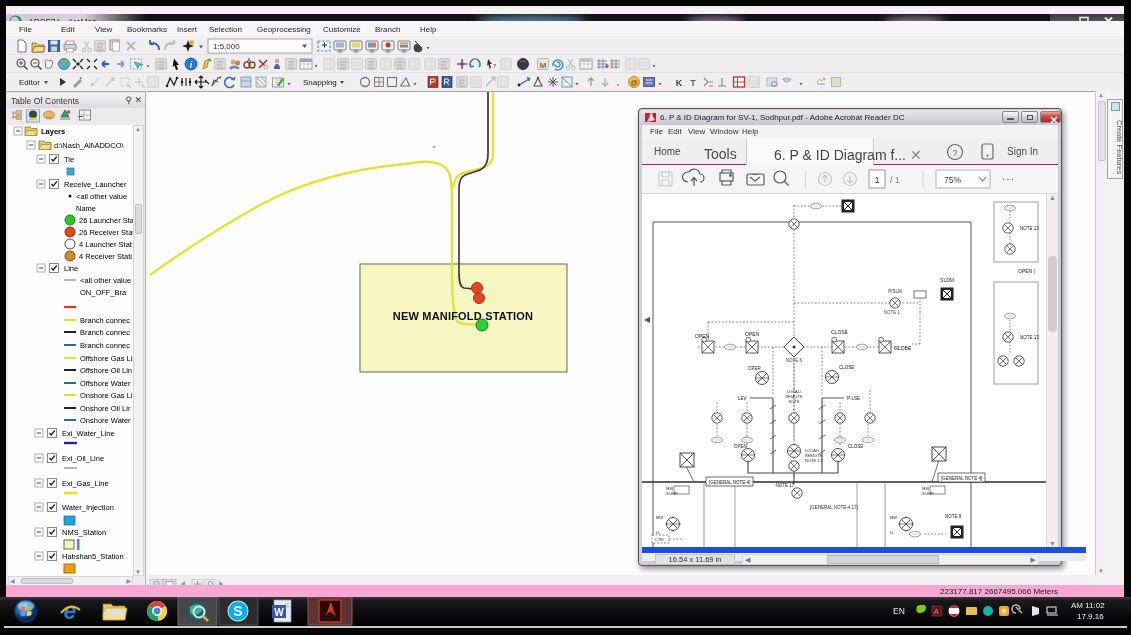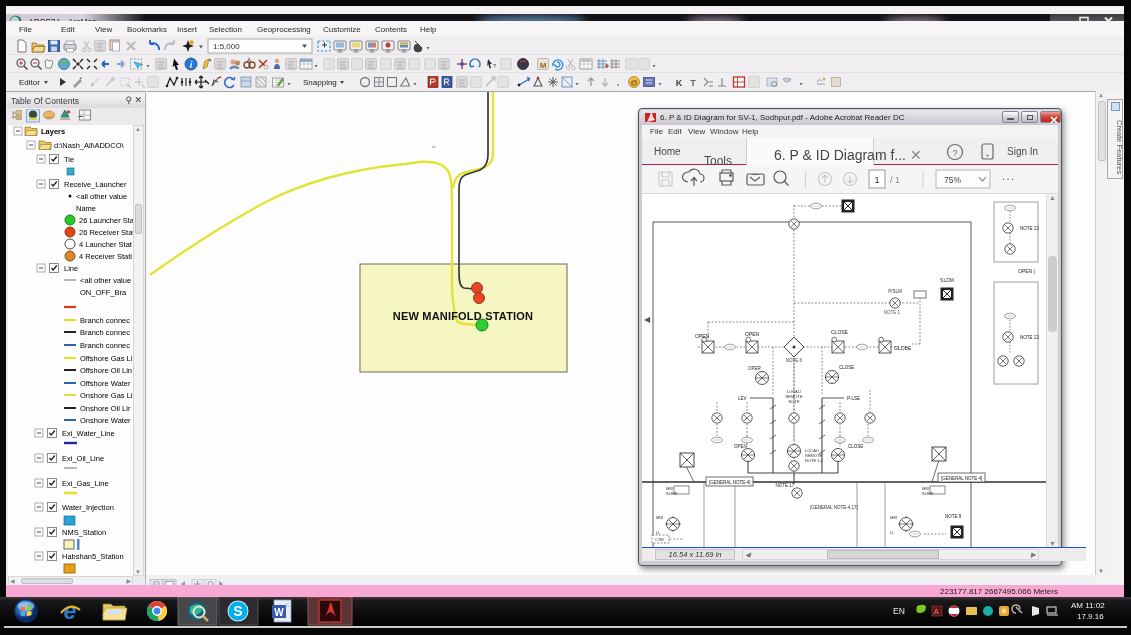--- a/index.html
+++ b/index.html
@@ -48,21 +48,21 @@
     border:1px solid #55525e;border-radius:4px;box-shadow:2px 3px 6px rgba(0,0,0,0.45);}
   #atitle{position:absolute;left:1px;top:1px;width:420px;height:15px;
     background:linear-gradient(180deg,#e9e6ec,#cac7cf);border-radius:3px 3px 0 0;}
   .abtn{position:absolute;top:1px;width:17px;height:12px;background:linear-gradient(180deg,#fdfdfd,#cfccd2 60%,#bcb9c0);
     border:1px solid #8a8792;border-radius:2px;text-align:center;}
   #amenu{position:absolute;left:3px;top:16px;width:416px;height:13px;background:#f4f3f4;font-size:8px;color:#333;}
   #amenu span{top:2px;}
   #atabs{position:absolute;left:3px;top:29px;width:416px;height:27px;background:#f0efef;border-bottom:1px solid #be185d;color:#4a4849;}
   #atools{position:absolute;left:3px;top:56px;width:416px;height:29px;background:#f6f5f5;border-bottom:1px solid #d8d6d7;}
   #adoc{position:absolute;left:3px;top:85px;width:404px;height:353px;background:#fff;overflow:hidden;}
-  #abottom{position:absolute;left:3px;top:438px;width:444px;height:14px;background:#edebec;border-top:1px solid #1d4ed8;font-style:italic;}
+  #abottom{position:absolute;left:3px;top:438px;width:444px;height:14px;background:#edebec;border-top:6px solid #1d4ed8;}
   #ascroll{position:absolute;left:407px;top:85px;width:12px;height:353px;background:#f0eeef;border-left:1px solid #ddd;}
 </style>
 </head>
 <body>
 <div id="root">
   <div id="screen">
     <div id="titlebar">
       <div id="titleleft"></div>
       <div class="blob" style="left:470px;top:2px;width:110px;height:11px;background:#6fa8d8;opacity:.8"></div>
       <div class="blob" style="left:680px;top:4px;width:58px;height:9px;background:#b9a0c0;opacity:.85"></div>
@@ -83,21 +83,21 @@
     </div>
     <div id="menubar">
       <span style="left:13px">File</span>
         <span style="left:55px">Edit</span>
         <span style="left:89px">View</span>
       <span style="left:121px">Bookmarks</span>
         <span style="left:171px">Insert</span>
         <span style="left:203px">Selection</span>
       <span style="left:251px">Geoprocessing</span>
         <span style="left:317px">Customize</span>
-        <span style="left:369px">Contents</span>
+        <span style="left:369px">Branch</span>
       <span style="left:414px">Help</span>
     </div>
     <div id="toolbars">
       <svg width="1118" height="55" font-family="Liberation Sans, sans-serif">
         <defs>
           <g id="g1">
               <rect x="-5.5" y="-5.5" width="11" height="11" rx="1" fill="#e3e1e2" stroke="#cac8ca" stroke-width="0.7"></rect>
             </g>
           <g id="g2">
               <rect x="-5.5" y="-5.5" width="11" height="11" rx="1" fill="#d9d7d8" stroke="#bdbbbd" stroke-width="0.7"></rect>
@@ -686,21 +686,21 @@
         </div>
         <div id="amenu">
           <span style="position:absolute;left:8px">File</span>
             <span style="position:absolute;left:26px">Edit</span>
           <span style="position:absolute;left:46px">View</span>
             <span style="position:absolute;left:68px">Window</span>
           <span style="position:absolute;left:100px">Help</span>
         </div>
         <div id="atabs">
           <span style="position:absolute;left:12px;top:8px;font-size:10px">Home</span>
-          <span style="position:absolute;left:62px;top:16px;font-size:12px">Tools</span>
+          <span style="position:absolute;left:62px;top:8px;font-size:14px">Tools</span>
           <div style="position:absolute;left:104px;top:0;width:128px;height:27px;border-left:1px solid #cfcdce;border-right:1px solid #cfcdce;background:#fbfafa"></div>
           <span style="position:absolute;left:132px;top:9px;font-size:14px;color:#444">6. P &amp; ID Diagram f... <span style="color:#888">✕</span></span>
           <svg class="abs" style="left:298px;top:5px" width="60" height="18">
             <circle cx="15" cy="9" r="7.5" fill="none" stroke="#6b6b6b" stroke-width="1.2"></circle>
               <text x="15" y="12.5" font-size="9" fill="#6b6b6b" text-anchor="middle">?</text>
             <rect x="42" y="1" width="11" height="15" rx="2" fill="none" stroke="#6b6b6b" stroke-width="1.2"></rect>
               <circle cx="47.5" cy="12.5" r="1" fill="#6b6b6b"></circle>
           </svg>
           <span style="position:absolute;left:365px;top:8px;font-size:10px">Sign In</span>
         </div>

